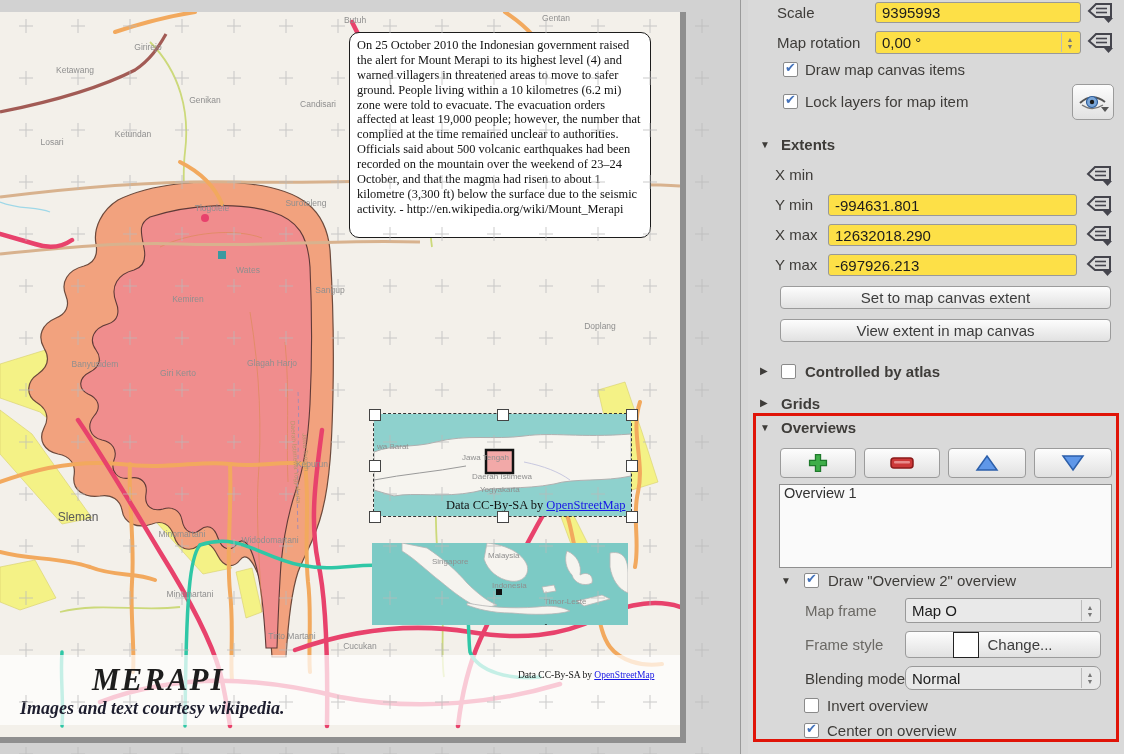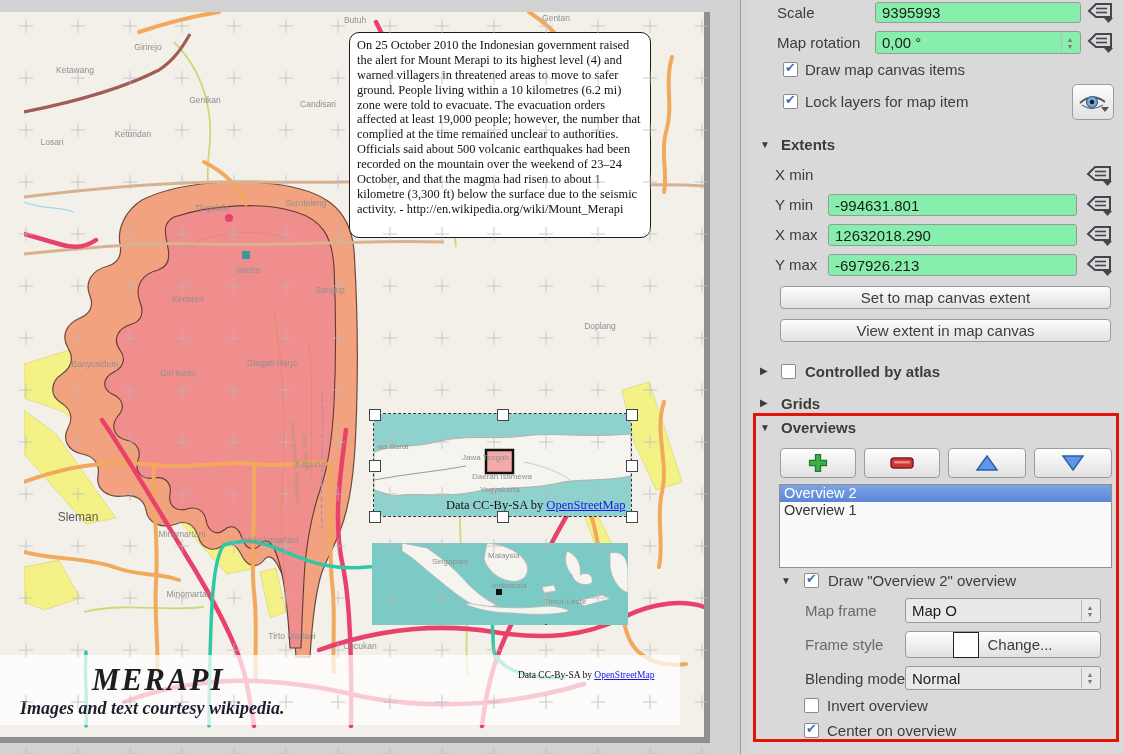--- a/index.html
+++ b/index.html
@@ -1,20 +1,20 @@
 <!DOCTYPE html>
 <html><head>
 <meta charset="utf-8">
 <style>
   html,body{margin:0;padding:0;}
   body{width:1124px;height:754px;overflow:hidden;font-family:"Liberation Sans",sans-serif;background:#d9d9d9;position:relative;}
   .abs{position:absolute;}
   
   #canvas-area{left:0;top:0;width:740px;height:754px;background:#d2d2d2;overflow:hidden;}
-  #paper{left:0;top:12px;width:680px;height:725px;background:#f3f0ea;overflow:hidden;box-shadow:6px 0 0 #8f8f8f,0 6px 0 #8f8f8f,6px 6px 0 #8f8f8f;padding-left:24px;}
+  #paper{left:0;top:12px;width:680px;height:725px;background:#f3f0ea;overflow:hidden;box-shadow:6px 0 0 #8f8f8f,0 6px 0 #8f8f8f,6px 6px 0 #8f8f8f;}
   #grid-overlay{left:0;top:0;width:740px;height:754px;pointer-events:none;opacity:.75;}
   svg{display:block;}
   .maplabel{position:absolute;transform:translate(-50%,-50%);font-size:8.5px;color:#8f8f8f;white-space:nowrap;pointer-events:none;}
   .maplabel.big{font-size:12px;color:#5a5a5a;}
   .maplabel.rot{transform:translate(-50%,-50%) rotate(86deg);color:#b5956d;font-size:6.5px;}
   
   #annotation-box{left:349px;top:20px;width:302px;height:206px;background:#fff;border:1.6px solid #1c1c1c;border-radius:10px;padding:5px 7px;box-sizing:border-box;font-family:"Liberation Serif",serif;font-size:12.4px;line-height:1.2;color:#111;}
   
   .inset{overflow:hidden;}
   #inset1{left:374px;top:402px;width:257px;height:102px;outline:1.5px dashed #333;}
@@ -28,21 +28,21 @@
   #map-title{left:92px;top:650px;font-family:"Liberation Serif",serif;font-style:italic;font-weight:bold;font-size:31px;letter-spacing:2px;color:#1d1d1d;}
   #map-subtitle{left:20px;top:686px;font-family:"Liberation Serif",serif;font-style:italic;font-weight:bold;font-size:18px;color:#1d1d2e;}
   #main-credit{left:518px;top:658px;font-family:"Liberation Serif",serif;font-size:9.5px;color:#111;white-space:nowrap;}
   #main-credit .lnk{color:#1717e6;text-decoration:underline;}
   
   #splitter{left:740px;top:0;width:8px;height:754px;background:#d6d6d6;border-left:1px solid #9a9a9a;border-right:1px solid #9a9a9a;}
   
   #panel{left:748px;top:0;width:376px;height:754px;background:#d9d9d9;font-size:15px;color:#3e3c39;}
   .lbl{position:absolute;white-space:nowrap;}
   .hdr{font-weight:bold;}
-  .input{position:absolute;background:#86efac;border:1px solid #999;border-radius:3px;box-sizing:border-box;padding:1px 6px;font-size:15px;color:#1c1c1c;display:flex;align-items:center;}
+  .input{position:absolute;background:#fde047;border:1px solid #999;border-radius:3px;box-sizing:border-box;padding:1px 6px;font-size:15px;color:#1c1c1c;display:flex;align-items:center;}
   .spinbox .arrows,.combo .arrows{position:absolute;right:2px;top:1px;bottom:1px;width:16px;display:flex;flex-direction:column;align-items:center;justify-content:center;color:#777;font-size:7px;line-height:7px;border-left:1px solid #bbb;}
   .combo{background:#e9e9e9;}
   .btn{position:absolute;background:linear-gradient(#fdfdfd,#e1e1e1);border:1px solid #9b9b9b;border-radius:4px;box-sizing:border-box;display:flex;align-items:center;justify-content:center;color:#3c3c3c;cursor:default;}
   .cb{position:absolute;width:15px;height:15px;background:#fff;border:1px solid #8a8a8a;border-radius:2px;box-sizing:border-box;}
   .cb.checked::after{content:"\2714";position:absolute;left:1px;top:-3px;font-size:13px;color:#4472ba;}
   .tri{position:absolute;font-size:10px;color:#3e3c39;}
   .dd-icon{position:absolute;width:27px;height:22px;}
   #red-box{left:5px;top:413px;width:360px;height:323px;border:3px solid #e01408;}
   #ov-list{left:31px;top:484px;width:333px;height:84px;background:#fafafa;border:1px solid #8f8f8f;box-sizing:border-box;overflow:hidden;}
   .ov-item{height:17px;line-height:17px;padding-left:4px;font-size:14.5px;color:#333;}
@@ -369,21 +369,20 @@
         <path d="M12,2 L22,16 H2 Z" fill="#5f97e8" stroke="#2c5faa" stroke-width="1.5"></path>
       </svg>
   </div>
   <div class="btn" style="left:286px;top:448px;width:78px;height:30px;">
     <svg width="24" height="18" viewBox="0 0 24 18">
         <path d="M12,16 L22,2 H2 Z" fill="#5f97e8" stroke="#2c5faa" stroke-width="1.5"></path>
       </svg>
   </div>
 
   <div id="ov-list" class="abs">
-    <div class="ov-item sel">Overview 2</div>
     <div class="ov-item">Overview 1</div>
   </div>
 
   <span class="tri" style="left:33px;top:575px;">▼</span>
   <span class="cb checked" style="left:56px;top:573px;"></span>
   <span class="lbl" style="left:80px;top:572px;">Draw "Overview 2" overview</span>
 
   <span class="lbl" style="left:57px;top:602px;color:#6b6965;">Map frame</span>
   <div class="input combo" style="left:157px;top:598px;width:196px;height:25px;">
       <span>Map O</span>
@@ -393,21 +392,21 @@
       </span>
     </div>
 
   <span class="lbl" style="left:57px;top:636px;color:#6b6965;">Frame style</span>
   <div class="btn" style="left:157px;top:631px;width:196px;height:27px;">
       <span class="swatch"></span>
       <span>Change...</span>
     </div>
 
   <span class="lbl" style="left:57px;top:670px;">Blending mode</span>
-  <div class="input combo" style="left:157px;top:666px;width:196px;height:24px;">
+  <div class="input combo" style="left:157px;top:666px;width:196px;height:24px;border-radius:7px;">
       <span>Normal</span>
       <span class="arrows">
         <span>▲</span>
         <span>▼</span>
       </span>
     </div>
 
   <span class="cb" style="left:56px;top:698px;"></span>
   <span class="lbl" style="left:79px;top:697px;">Invert overview</span>
 

